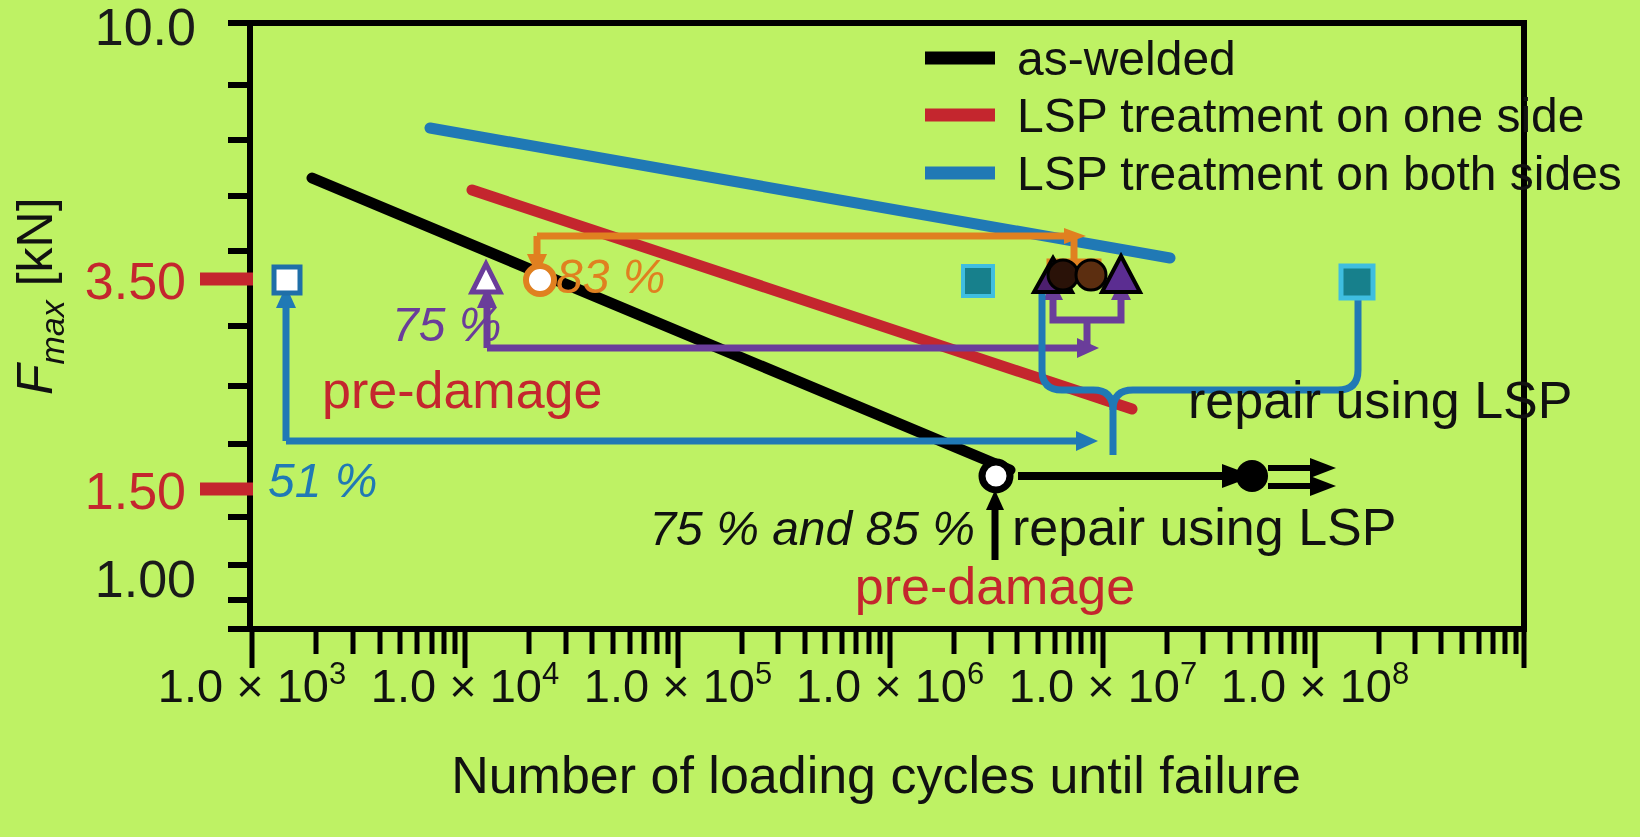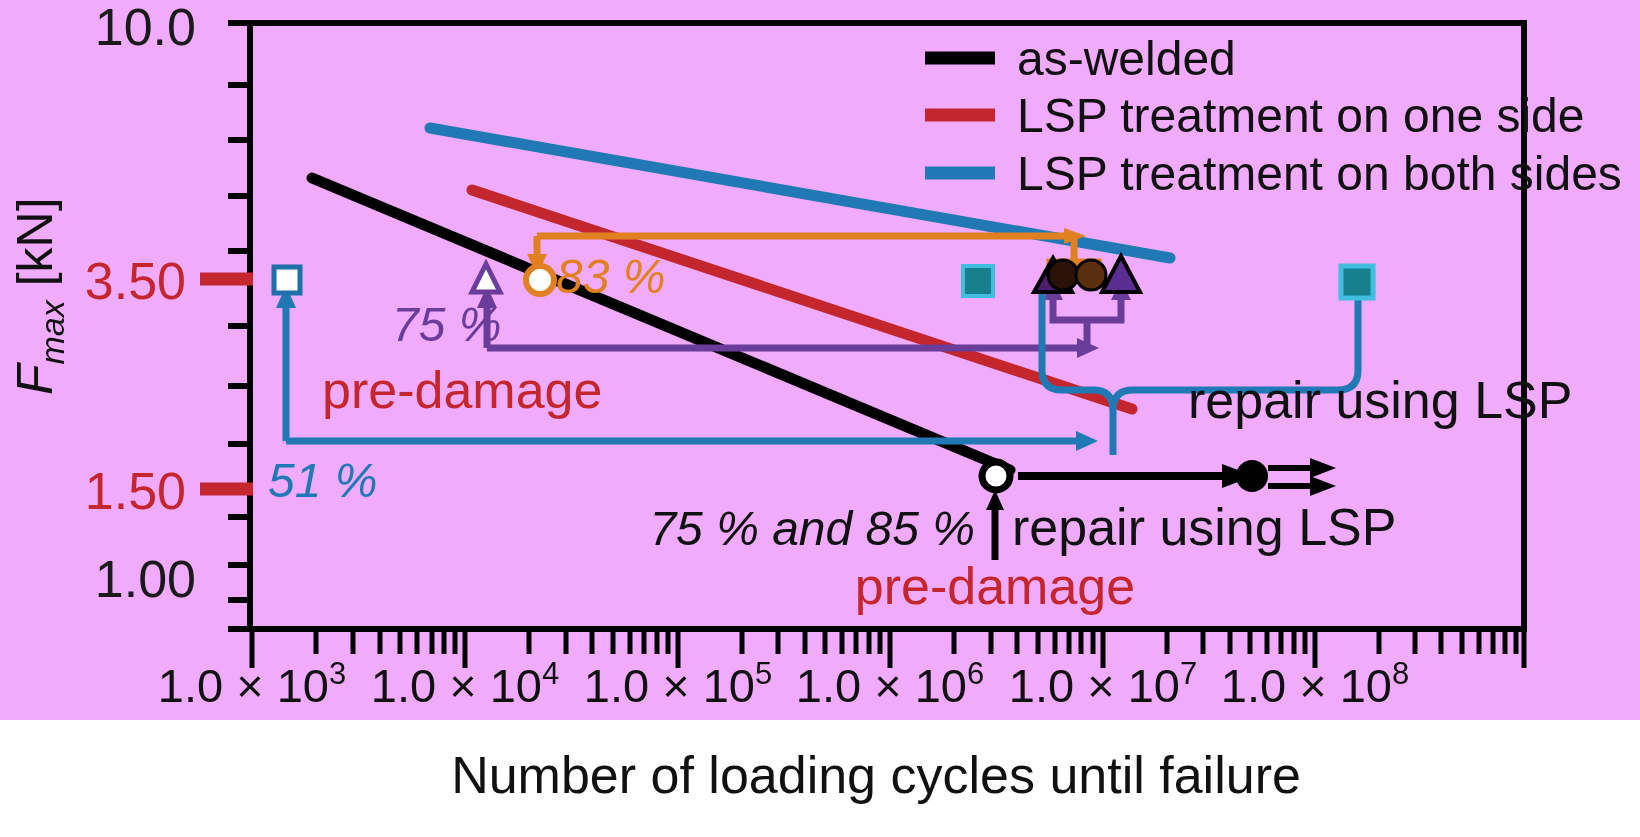--- a/index.html
+++ b/index.html
@@ -1,17 +1,17 @@
 <!DOCTYPE html>
 <html><head>
 <meta charset="utf-8">
 <style>
   html,body{margin:0;padding:0;background:#ffffff;}
   body{width:1640px;height:837px;overflow:hidden;font-family:"Liberation Sans",sans-serif;}
-  #root{position:relative;width:1640px;height:720px;background:#f0abfc;}
+  #root{position:relative;width:1640px;height:837px;background:#bef264;}
   svg#fig{position:absolute;left:0;top:0;width:1640px;height:837px;}
   .lbl{font-family:"Liberation Sans",sans-serif;}
 </style>
 </head>
 <body>
 
 <div id="root">
 <svg id="fig" viewBox="0 0 1640 837" xmlns="http://www.w3.org/2000/svg">
 
   <g>

